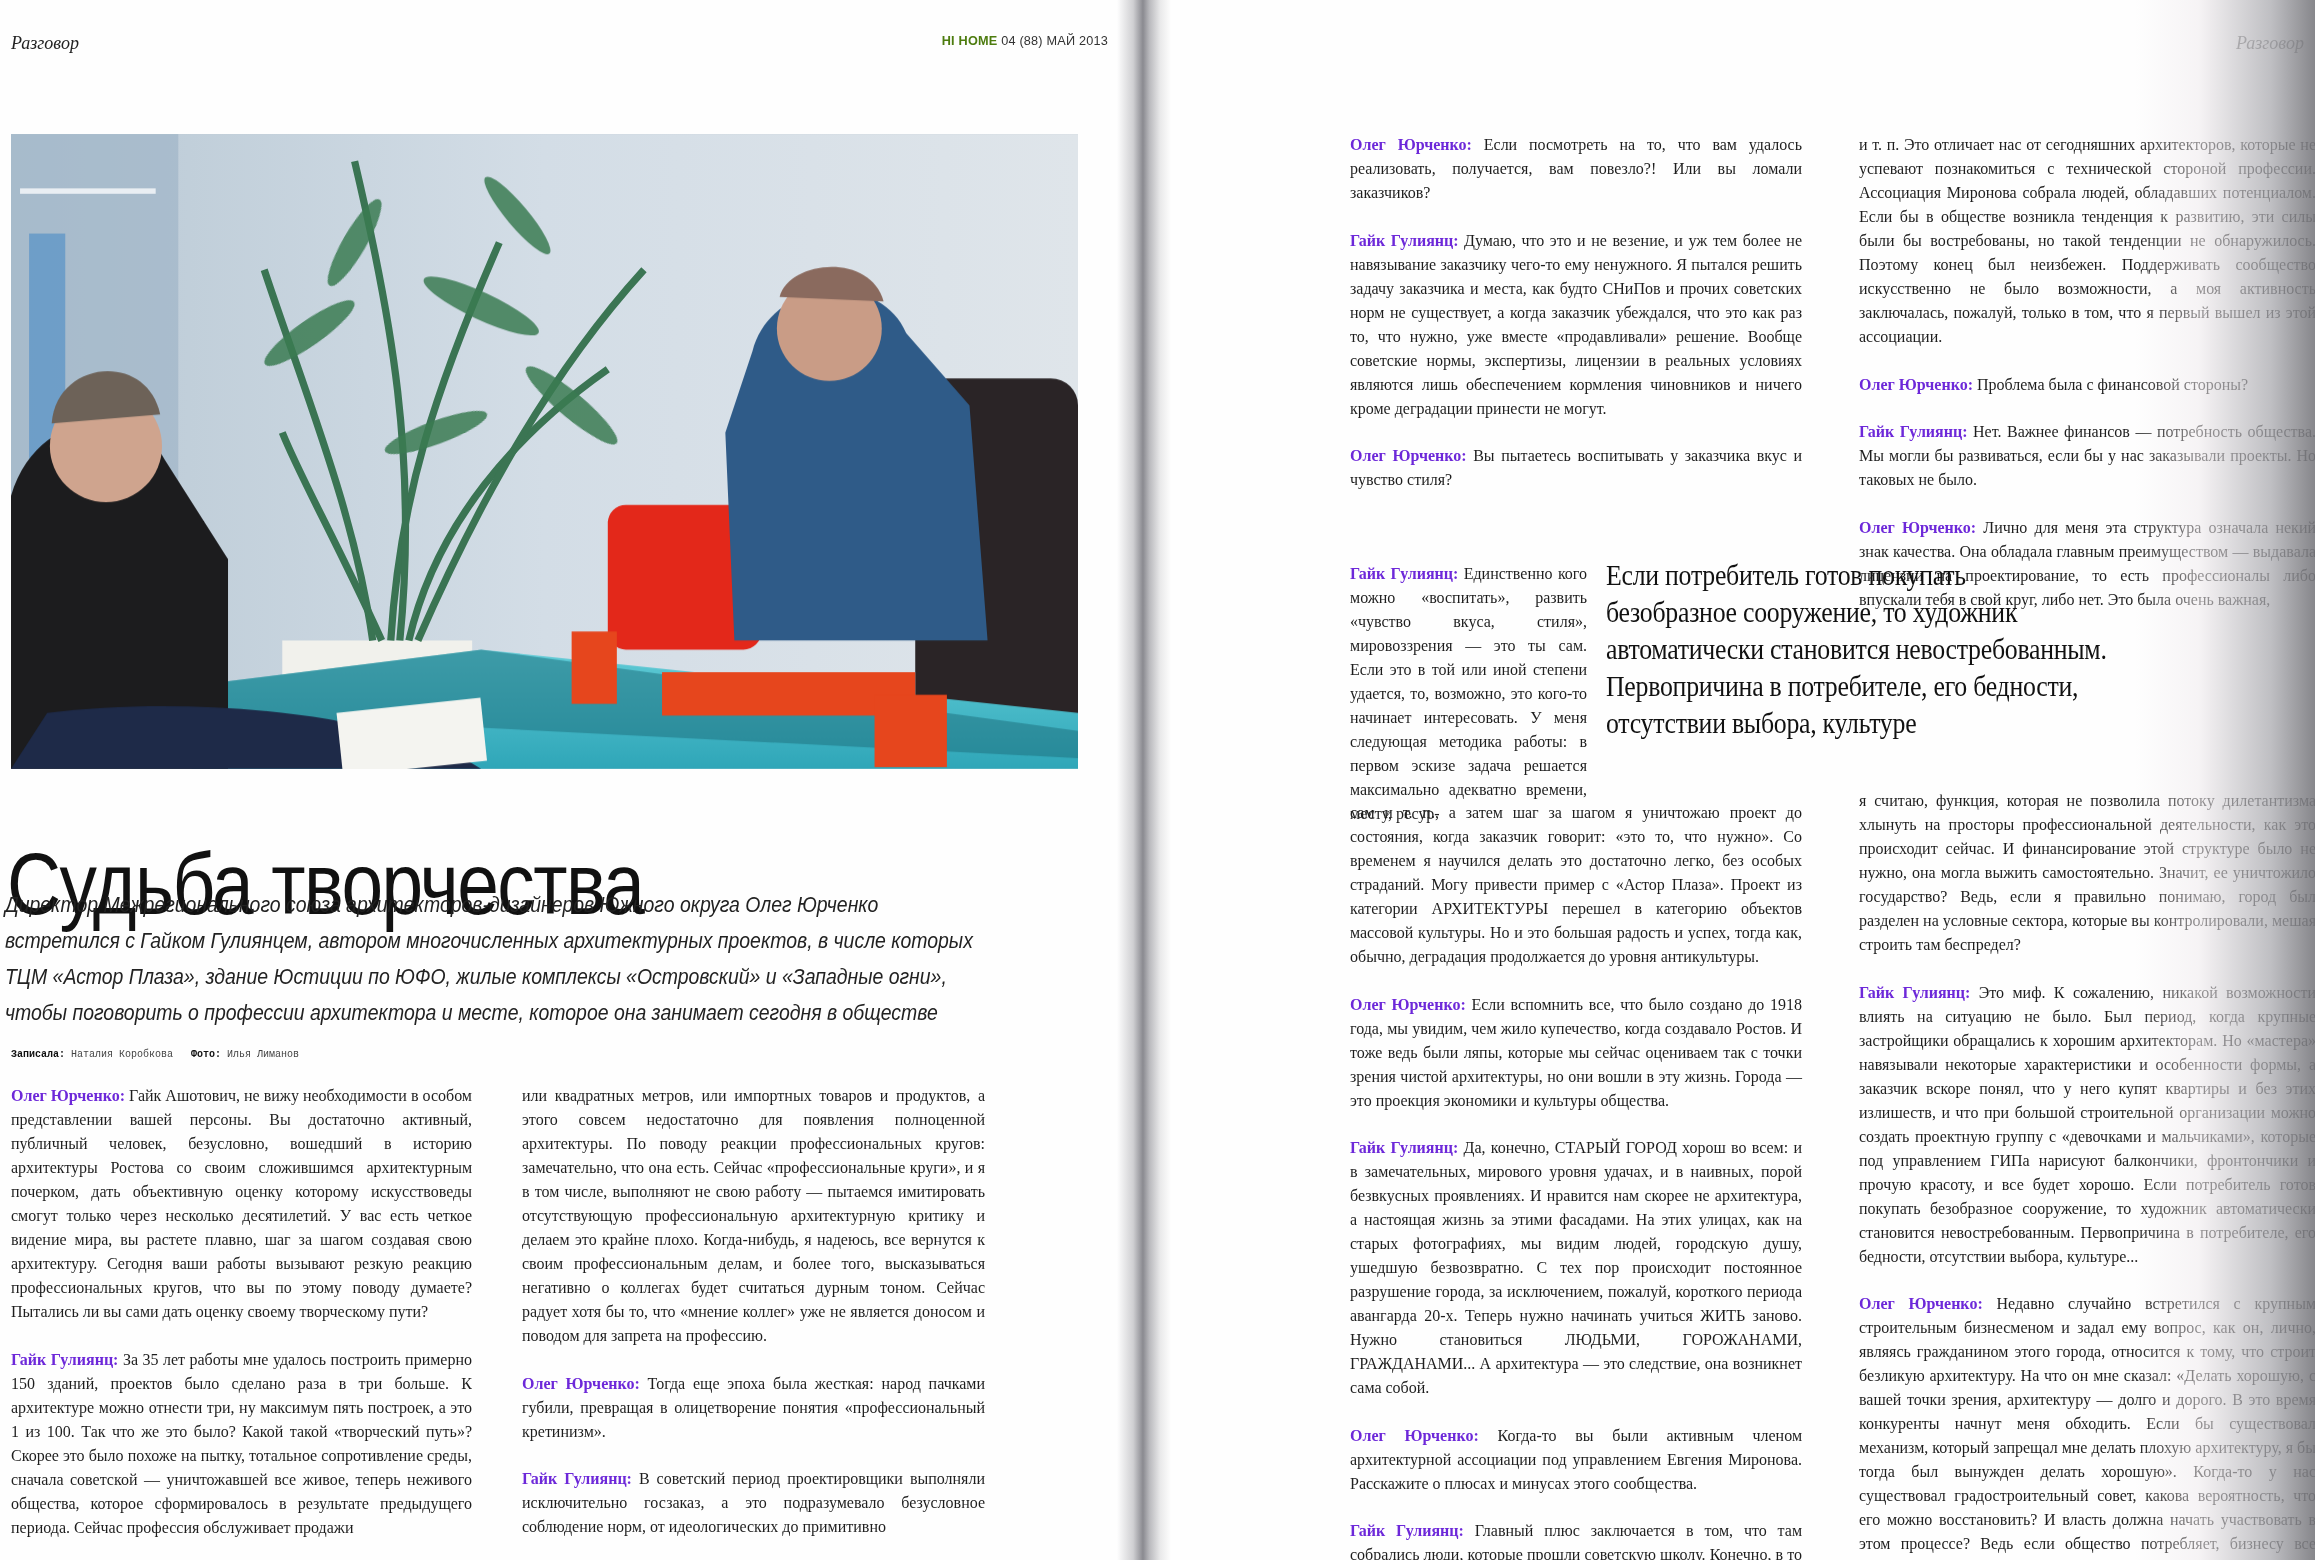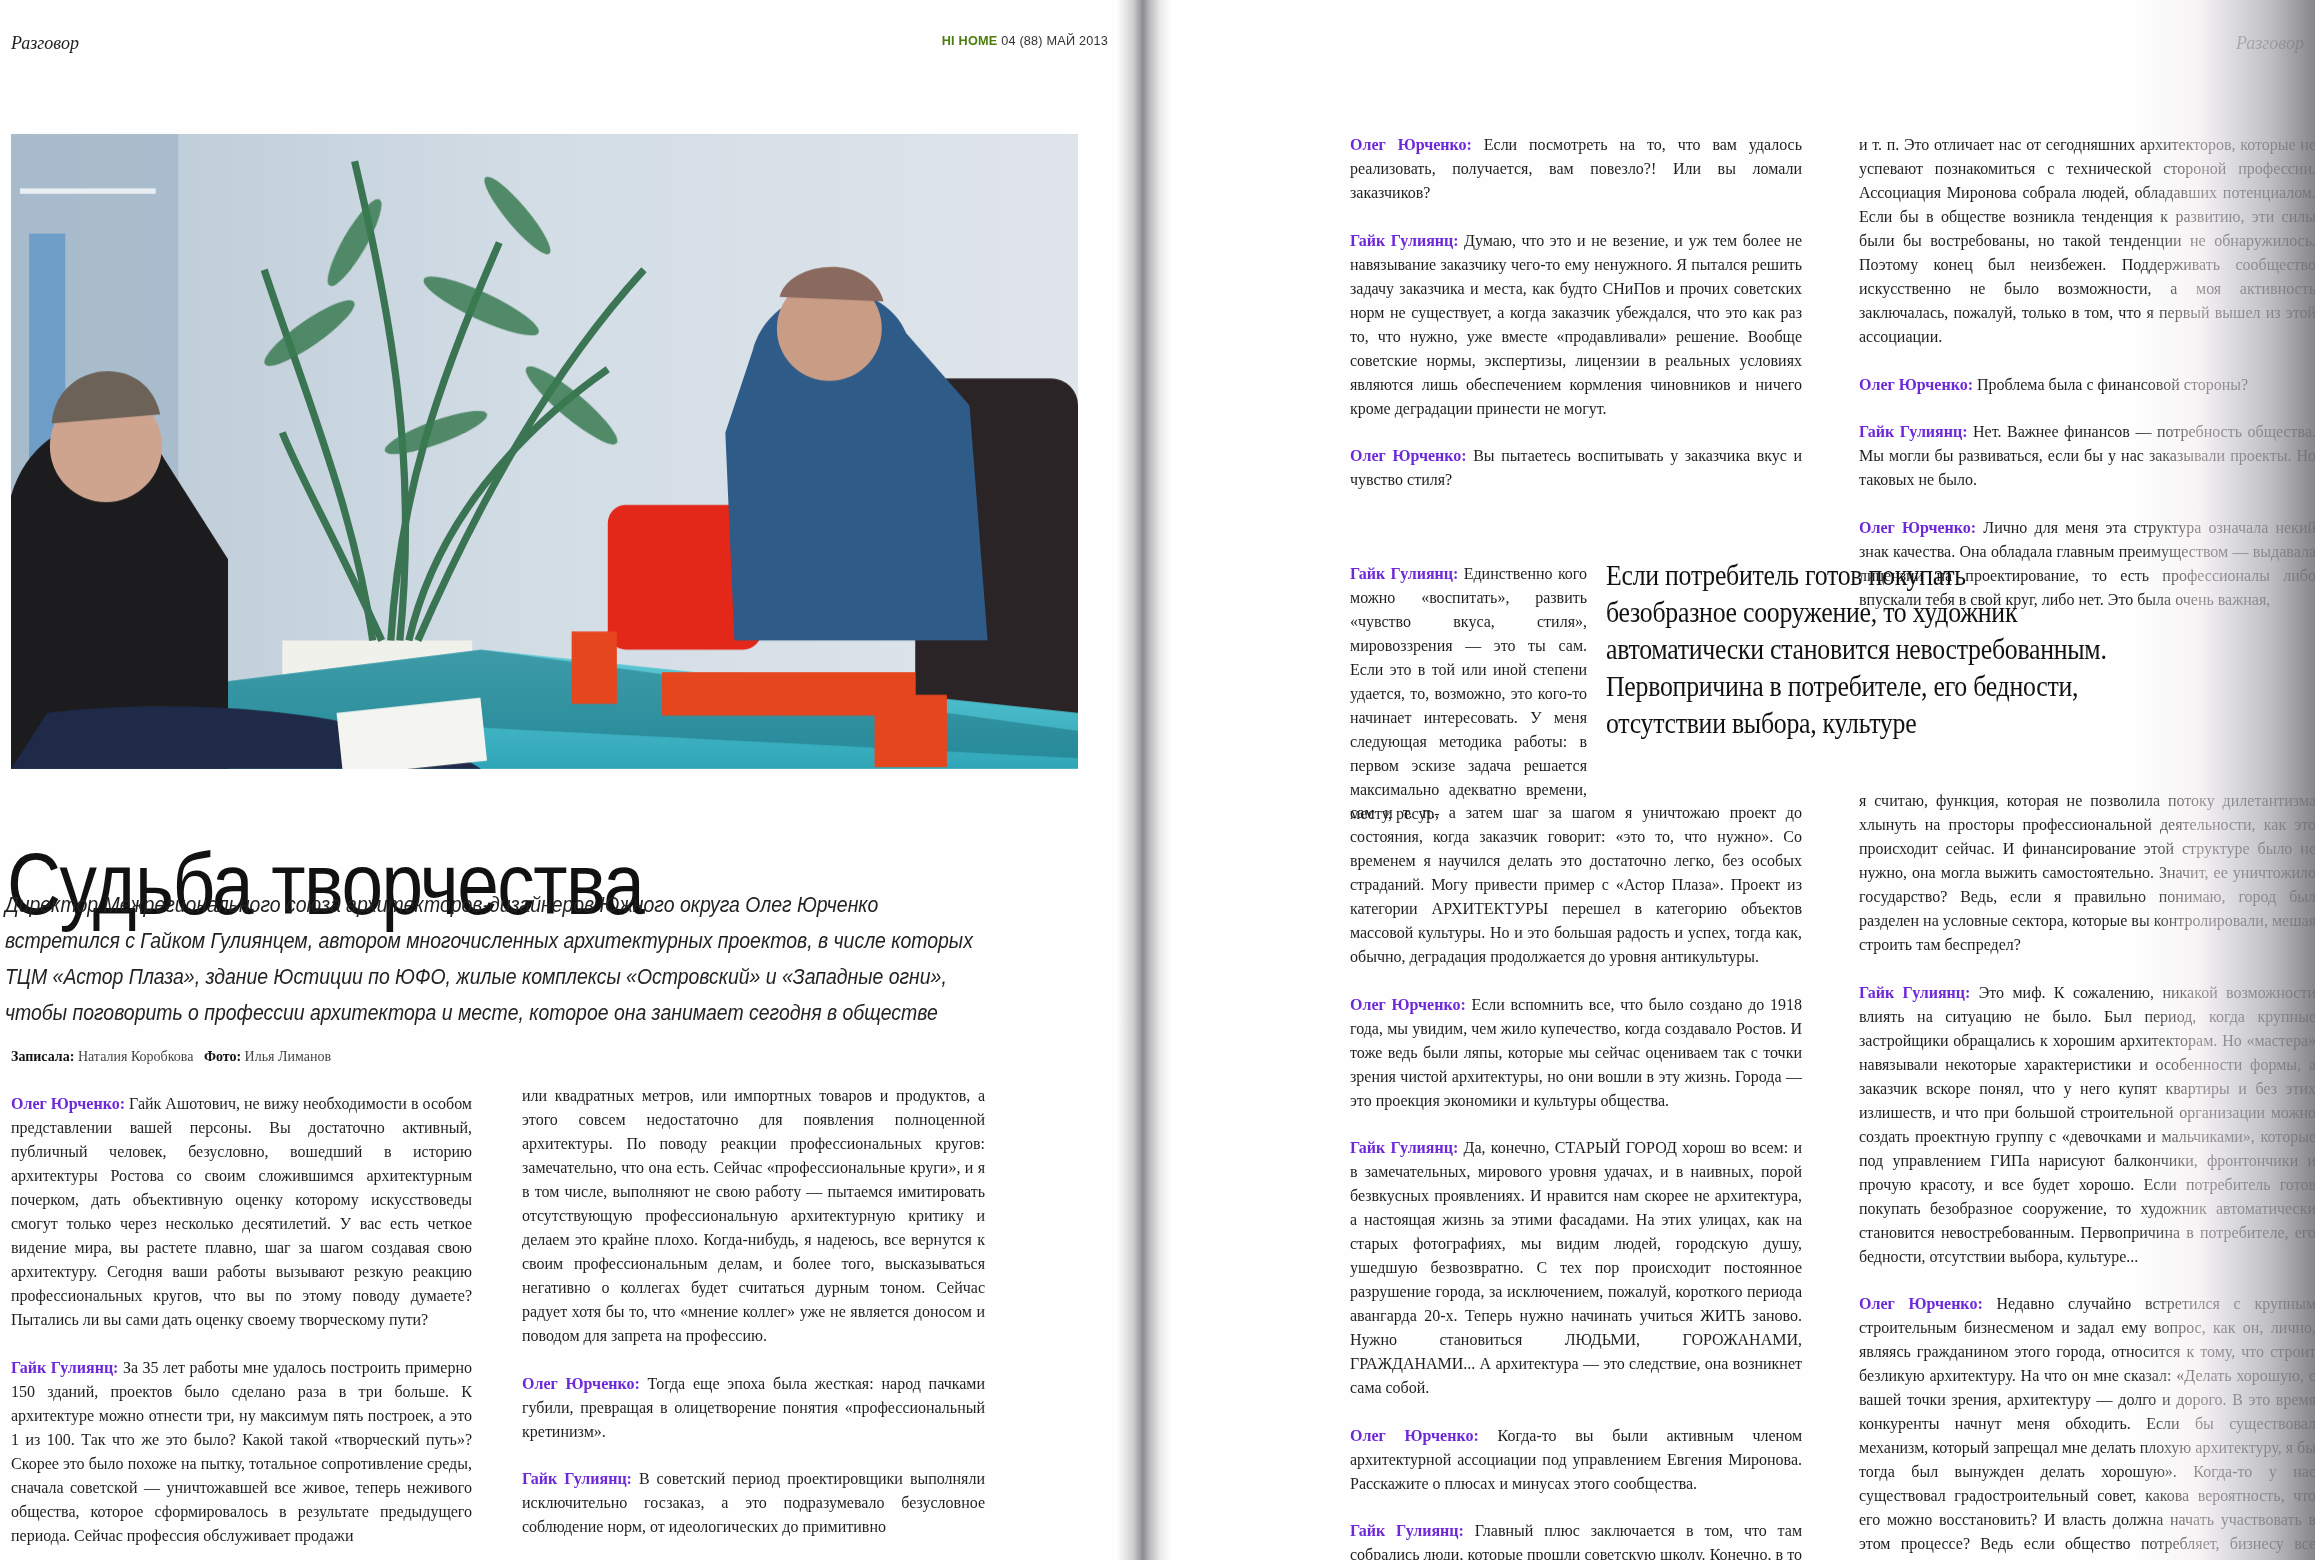--- a/index.html
+++ b/index.html
@@ -14,21 +14,21 @@
 
   .running-head { position:absolute; top:33px; font-family:"Liberation Serif", serif; font-style:italic; font-size:18px; color:#222; }
   .issue-line { position:absolute; top:34px; right:27px; font-family:"Liberation Sans", sans-serif; font-size:12.7px; color:#333; letter-spacing:0.2px; }
   .issue-line b { font-weight:bold; color:#4d7c0f; }
 
   .photo { position:absolute; left:11px; top:134px; width:1067px; height:635px; overflow:hidden; background:#bfc9cf; }
 
   .headline { position:absolute; left:7.2px; top:780px; font-family:"Liberation Sans", sans-serif; font-size:87px; font-weight:normal; letter-spacing:-1.8px; color:#111; transform:scaleX(0.86); transform-origin:left top; white-space:nowrap; line-height:1.05; }
   .lead { position:absolute; left:5.4px; top:887px; width:1131px; font-family:"Liberation Sans", sans-serif; font-style:italic; font-size:22.6px; line-height:36px; color:#222; transform:scaleX(0.86); transform-origin:left top; }
   .lead p { margin:0; }
-  .credits { position:absolute; left:11px; top:1049px; font-family:Liberation Serif, serif; font-size:14px; color:#444; }
+  .credits { position:absolute; left:11px; top:1049px; font-family:Liberation Mono, monospace; font-size:10px; color:#444; }
   .credits b { color:#111; }
 
   .col { position:absolute; font-family:"Liberation Serif", serif; font-size:16px; line-height:24px; text-align:justify; color:#1e1e1e; hyphens:manual; }
   .col p { margin:0 0 23.5px 0; }
   .col p:last-child { margin-bottom:0; }
   .col .sp { font-weight:bold; color:#6d28d9; }
 
   .pullquote { position:absolute; left:1606px; top:556px; width:742px; font-family:"Liberation Serif", serif; font-size:30px; line-height:37px; color:#111; transform:scaleX(0.86); transform-origin:left top; letter-spacing:-0.3px; }
   .pullquote p { margin:0; }
 </style>
@@ -101,21 +101,21 @@
   </div>
 
   <div class="credits">
     <b>Записала:</b>
     <span>Наталия Коробкова</span>
     &nbsp;
     <b>Фото:</b>
     <span>Илья Лиманов</span>
   </div>
 
-  <div class="col" style="left:11px; top:1084px; width:461px;margin-top:8px;">
+  <div class="col" style="left:11px; top:1084px; width:461px;">
     <p><span class="sp">Олег Юрченко:</span><span> Гайк Ашотович, не вижу необходимости в особом представлении вашей персоны. Вы достаточно активный, публичный человек, безусловно, вошедший в историю архитектуры Ростова со своим сложившимся архитектурным почерком, дать объективную оценку которому искусствоведы смогут только через несколько десятилетий. У вас есть четкое видение мира, вы растете плавно, шаг за шагом создавая свою архитектуру. Сегодня ваши работы вызывают резкую реакцию профессиональных кругов, что вы по этому поводу думаете? Пытались ли вы сами дать оценку своему творческому пути?</span></p>
     <p><span class="sp">Гайк Гулиянц:</span><span> За 35 лет работы мне удалось построить примерно 150 зданий, проектов было сделано раза в три больше. К архитектуре можно отнести три, ну максимум пять построек, а это 1 из 100. Так что же это было? Какой такой «творческий путь»? Скорее это было похоже на пытку, тотальное сопротивление среды, сначала советской — уничтожавшей все живое, теперь неживого общества, которое сформировалось в результате предыдущего периода. Сейчас профессия обслуживает продажи</span></p>
   </div>
 
   <div class="col" style="left:522px; top:1084px; width:463px;">
     <p><span>или квадратных метров, или импортных товаров и продуктов, а этого совсем недостаточно для появления полноценной архитектуры. По поводу реакции профессиональных кругов: замечательно, что она есть. Сейчас «профессиональные круги», и я в том числе, выполняют не свою работу — пытаемся имитировать отсутствующую профессиональную архитектурную критику и делаем это крайне плохо. Когда-нибудь, я надеюсь, все вернутся к своим профессиональным делам, и более того, высказываться негативно о коллегах будет считаться дурным тоном. Сейчас радует хотя бы то, что «мнение коллег» уже не является доносом и поводом для запрета на профессию.</span></p>
     <p><span class="sp">Олег Юрченко:</span><span> Тогда еще эпоха была жесткая: народ пачками губили, превращая в олицетворение понятия «профессиональный кретинизм».</span></p>
     <p><span class="sp">Гайк Гулиянц:</span><span> В советский период проектировщики выполняли исключительно госзаказ, а это подразумевало безусловное соблюдение норм, от идеологических до примитивно</span></p>
   </div>
 </div>

